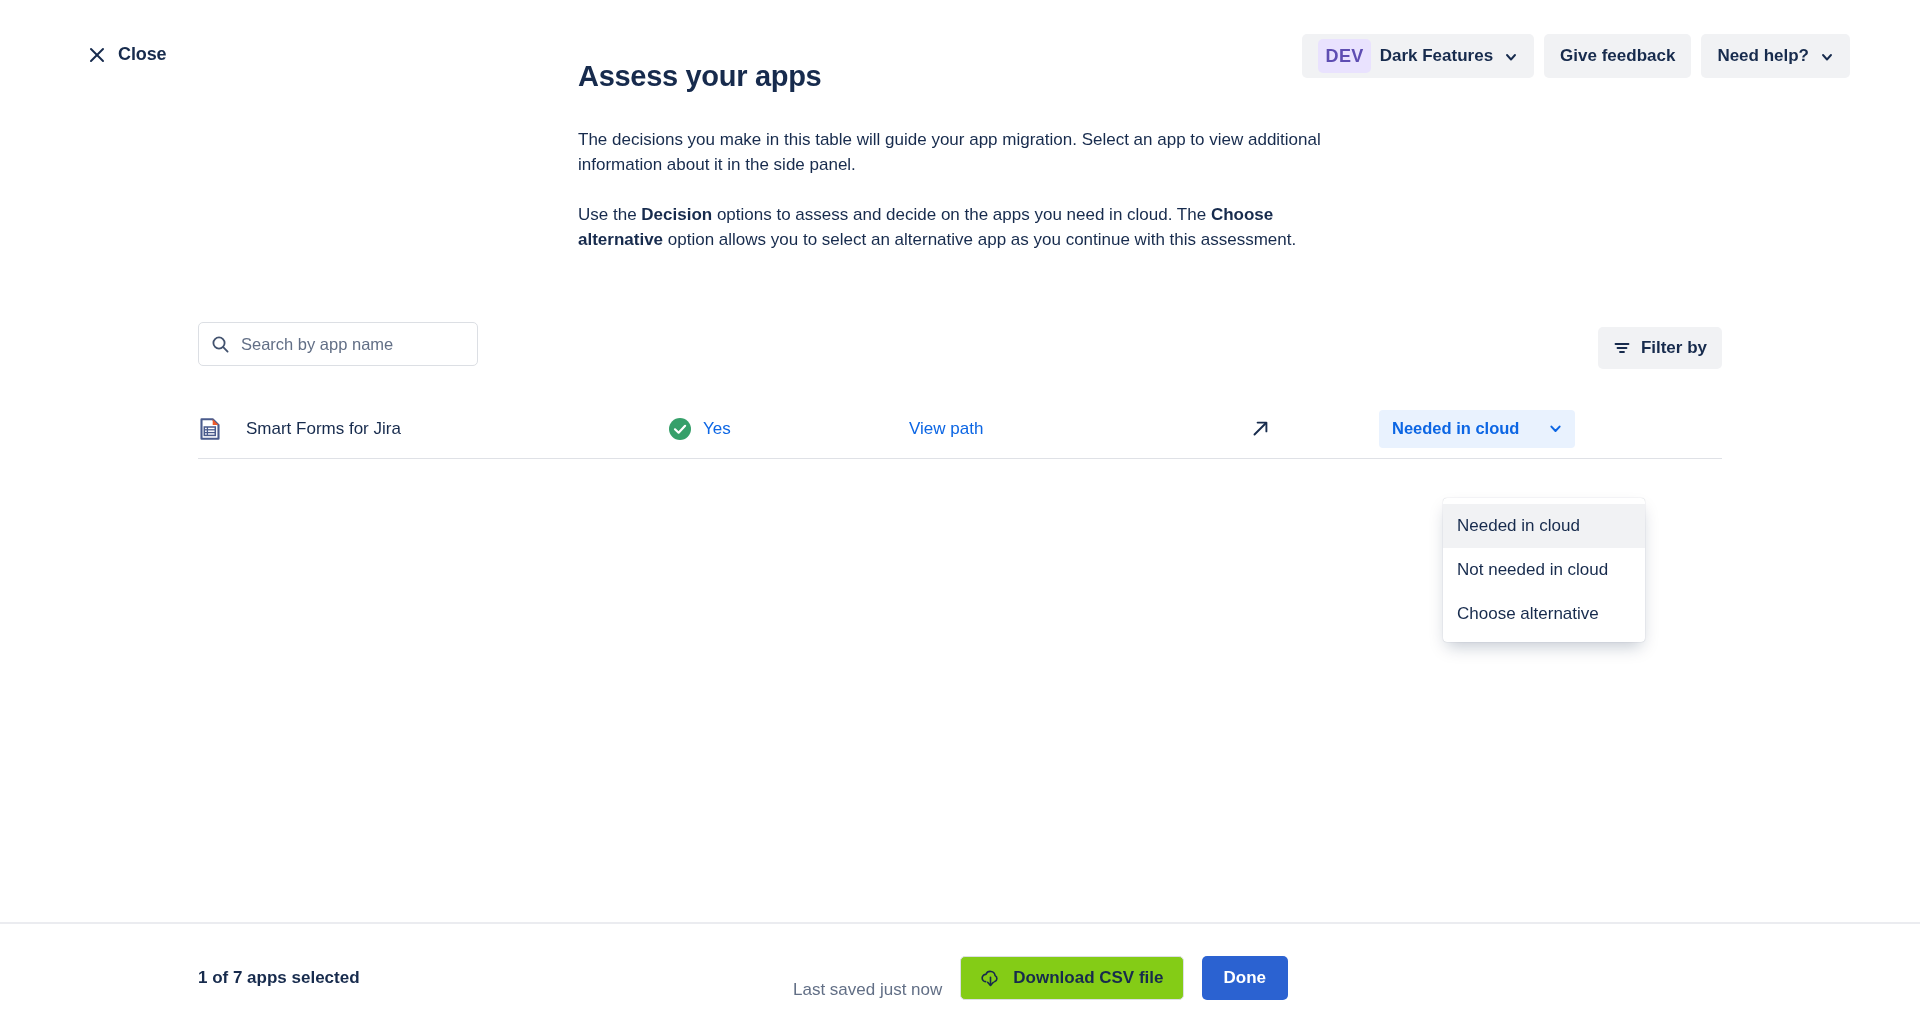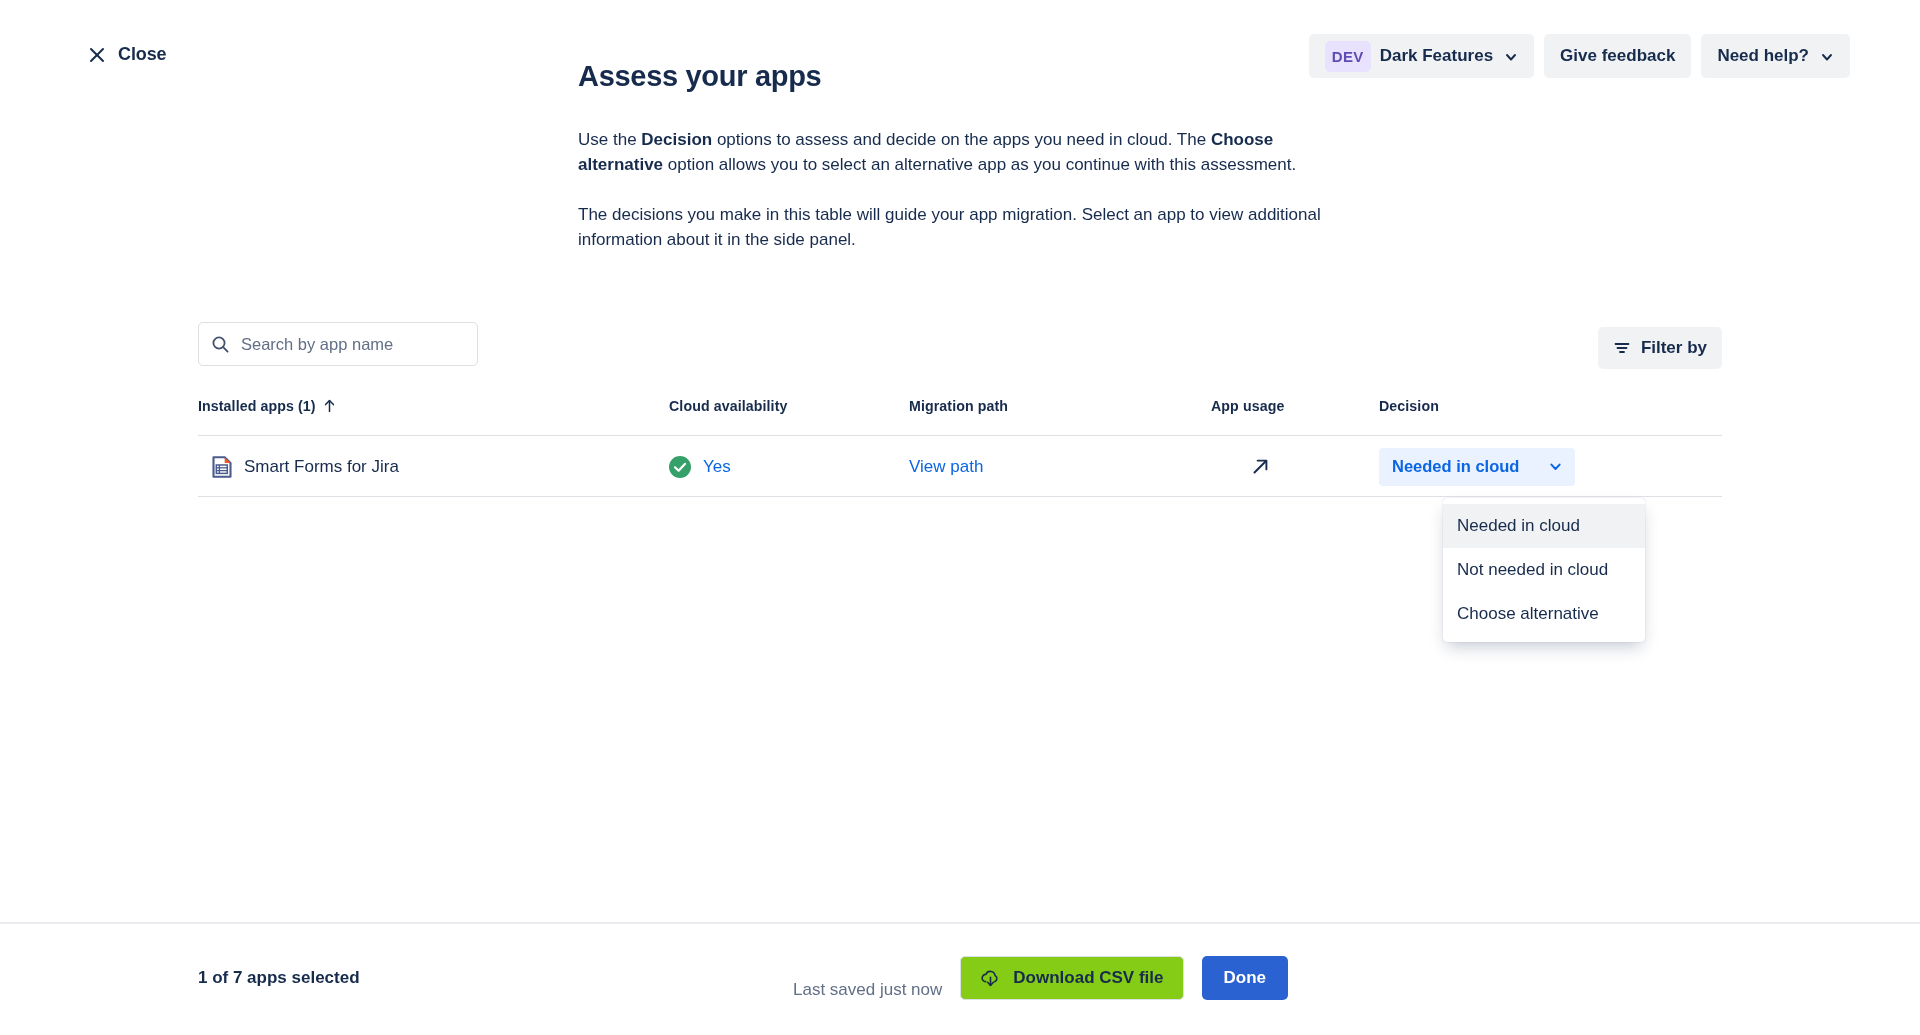--- a/index.html
+++ b/index.html
@@ -74,21 +74,21 @@
     font-size: 17px;
     font-weight: 600;
     cursor: pointer;
     white-space: nowrap;
   }
 
   .dev-badge {
     display: inline-block;
     background: #E9E2FE;
     color: #5E4DB2;
-    font-size: 15px;
+    font-size: 18px;
     font-weight: 700;
     letter-spacing: 0.4px;
     padding: 8px 7px;
     border-radius: 5px;
     line-height: 1;
   }
 
   .chev {
     display: inline-block;
     width: 14px; height: 14px;
@@ -214,21 +214,21 @@
   .td {
     position: absolute;
     top: 0;
     height: 61px;
     display: flex;
     align-items: center;
     font-size: 17px;
     color: #172B4D;
     white-space: nowrap;
   }
-  .td-apps      { left: 12px; gap: 10px; }
+  .td-apps      { left: 0; gap: 24px; }
   .td-cloud     { left: 471px; gap: 12px; }
   .td-migration { left: 711px; }
   .td-usage     { left: 1013px; width: 168px; justify-content: flex-start; padding-left: 40px; }
   .td-decision  { left: 1181px; }
 
   .app-icon { width: 24px; height: 24px; display: block; }
   .cloud-yes-icon { width: 22px; height: 22px; display: block; }
   .cloud-yes-text { color: #0C66E4; font-size: 17px; }
 
   .link {
@@ -404,22 +404,22 @@
       </button>
 
     </div>
   </div>
 
   <div class="content">
 
     <h1 class="page-title">Assess your apps</h1>
 
     <div class="intro">
+      <p>The decisions you make in this table will guide your app migration. Select an app to view additional information about it in the side panel.</p>
       <p><span>Use the </span><b>Decision</b><span> options to assess and decide on the apps you need in cloud. The </span><b>Choose alternative</b><span> option allows you to select an alternative app as you continue with this assessment.</span></p>
-      <p>The decisions you make in this table will guide your app migration. Select an app to view additional information about it in the side panel.</p>
     </div>
 
     <div class="search-wrap">
       <span class="search-icon">
         <svg viewBox="0 0 19 19" width="19" height="19" fill="none" stroke="#42526E" stroke-width="1.8" stroke-linecap="round">
           <circle cx="8" cy="8" r="5.6"></circle>
           <line x1="12.2" y1="12.2" x2="16.6" y2="16.6"></line>
         </svg>
       </span>
       <input class="search-input" type="text" placeholder="Search by app name" style="">
@@ -431,35 +431,20 @@
           <line x1="2.5" y1="5" x2="15.5" y2="5"></line>
           <line x1="4.5" y1="9" x2="13.5" y2="9"></line>
           <line x1="7" y1="13" x2="11" y2="13"></line>
         </svg>
       </span>
       <span>Filter by</span>
     </button>
 
     <div class="table">
 
-      <div class="thead">
-        <div class="th th-apps">
-          <span>Installed apps (1)</span>
-          <span class="sort-arrow">
-            <svg viewBox="0 0 13 14" width="13" height="14" fill="none" stroke="#172B4D" stroke-width="1.5" stroke-linecap="round" stroke-linejoin="round">
-              <line x1="6.5" y1="12.5" x2="6.5" y2="1.8"></line>
-              <polyline points="2.6,5.6 6.5,1.6 10.4,5.6"></polyline>
-            </svg>
-          </span>
-        </div>
-        <div class="th th-cloud">Cloud availability</div>
-        <div class="th th-migration">Migration path</div>
-        <div class="th th-usage">App usage</div>
-        <div class="th th-decision">Decision</div>
-      </div>
 
       <div class="trow">
 
         <div class="td td-apps">
           <span class="app-icon">
             <svg viewBox="0 0 24 24" width="24" height="24">
               <path d="M3.5 2.2h11.2L20.5 8v13.8H3.5Z" fill="#FFFFFF" stroke="#4A5B8C" stroke-width="2.1" stroke-linejoin="round"></path>
               <path d="M14.7 2.2 20.5 8h-5.8Z" fill="#EE5B2B"></path>
               <rect x="6.3" y="10" width="11" height="8.4" fill="none" stroke="#4A5B8C" stroke-width="1.5"></rect>
               <line x1="6.3" y1="12.8" x2="17.3" y2="12.8" stroke="#4A5B8C" stroke-width="1.3"></line>

